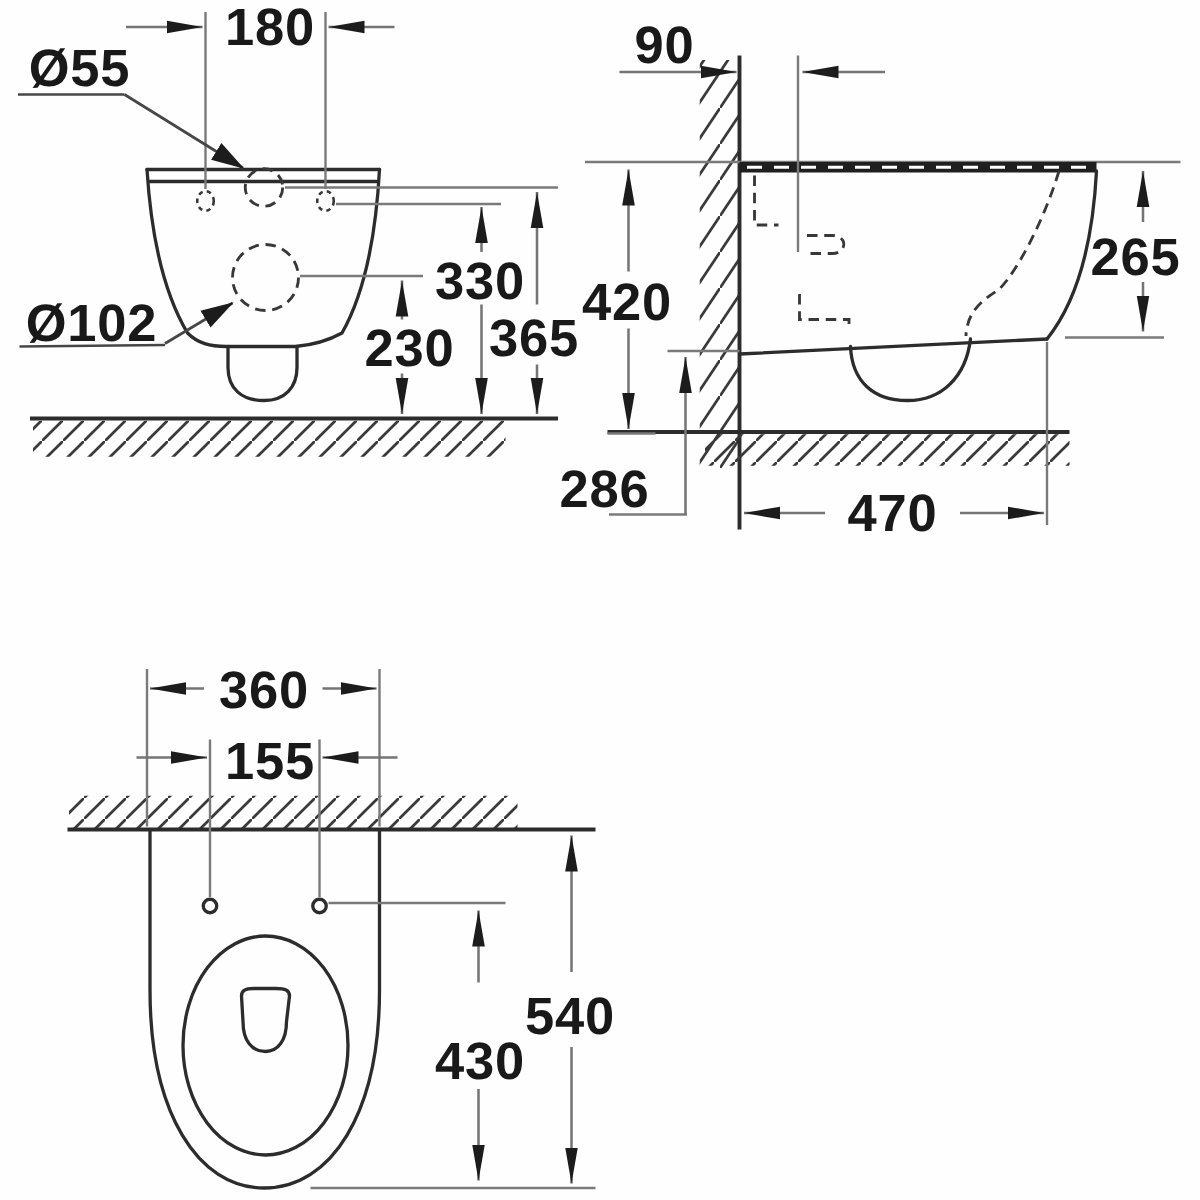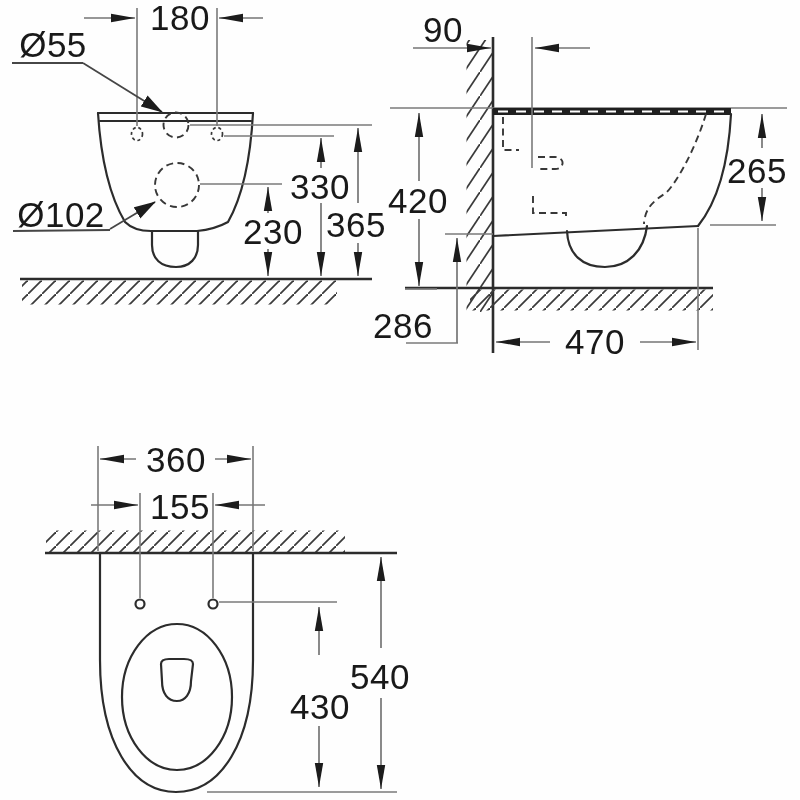--- a/index.html
+++ b/index.html
@@ -1,16 +1,16 @@
 <!DOCTYPE html>
 <html><head>
 <meta charset="utf-8">
 <style>
   html,body{margin:0;padding:0;background:#ffffff;}
-  .stage{position:relative;width:800px;height:800px;background:#fefefe;overflow:hidden;}
+  .stage{position:relative;width:800px;height:800px;background:#fefefe;overflow:hidden;font-weight:bold;}
   svg{display:block;}
   .dim-text{font-family:"Liberation Sans",sans-serif;font-size:35px;fill:#191919;
             letter-spacing:0.5px;text-anchor:middle;}
   .obj{stroke:#2c2c2c;stroke-width:2.2;fill:none;stroke-linecap:round;}
   .obj-thick{stroke:#2c2c2c;stroke-width:2.6;fill:none;}
   .dashed{stroke:#383838;stroke-width:1.9;fill:none;stroke-dasharray:7 4.5;stroke-linecap:butt;}
   .hole-dash{stroke:#383838;stroke-width:1.7;fill:none;stroke-dasharray:3 2.8;}
   .dim{stroke:#757575;stroke-width:1.7;fill:none;}
   .ext{stroke:#7a7a7a;stroke-width:1.6;fill:none;}
   .leader{stroke:#464646;stroke-width:1.8;fill:none;}

